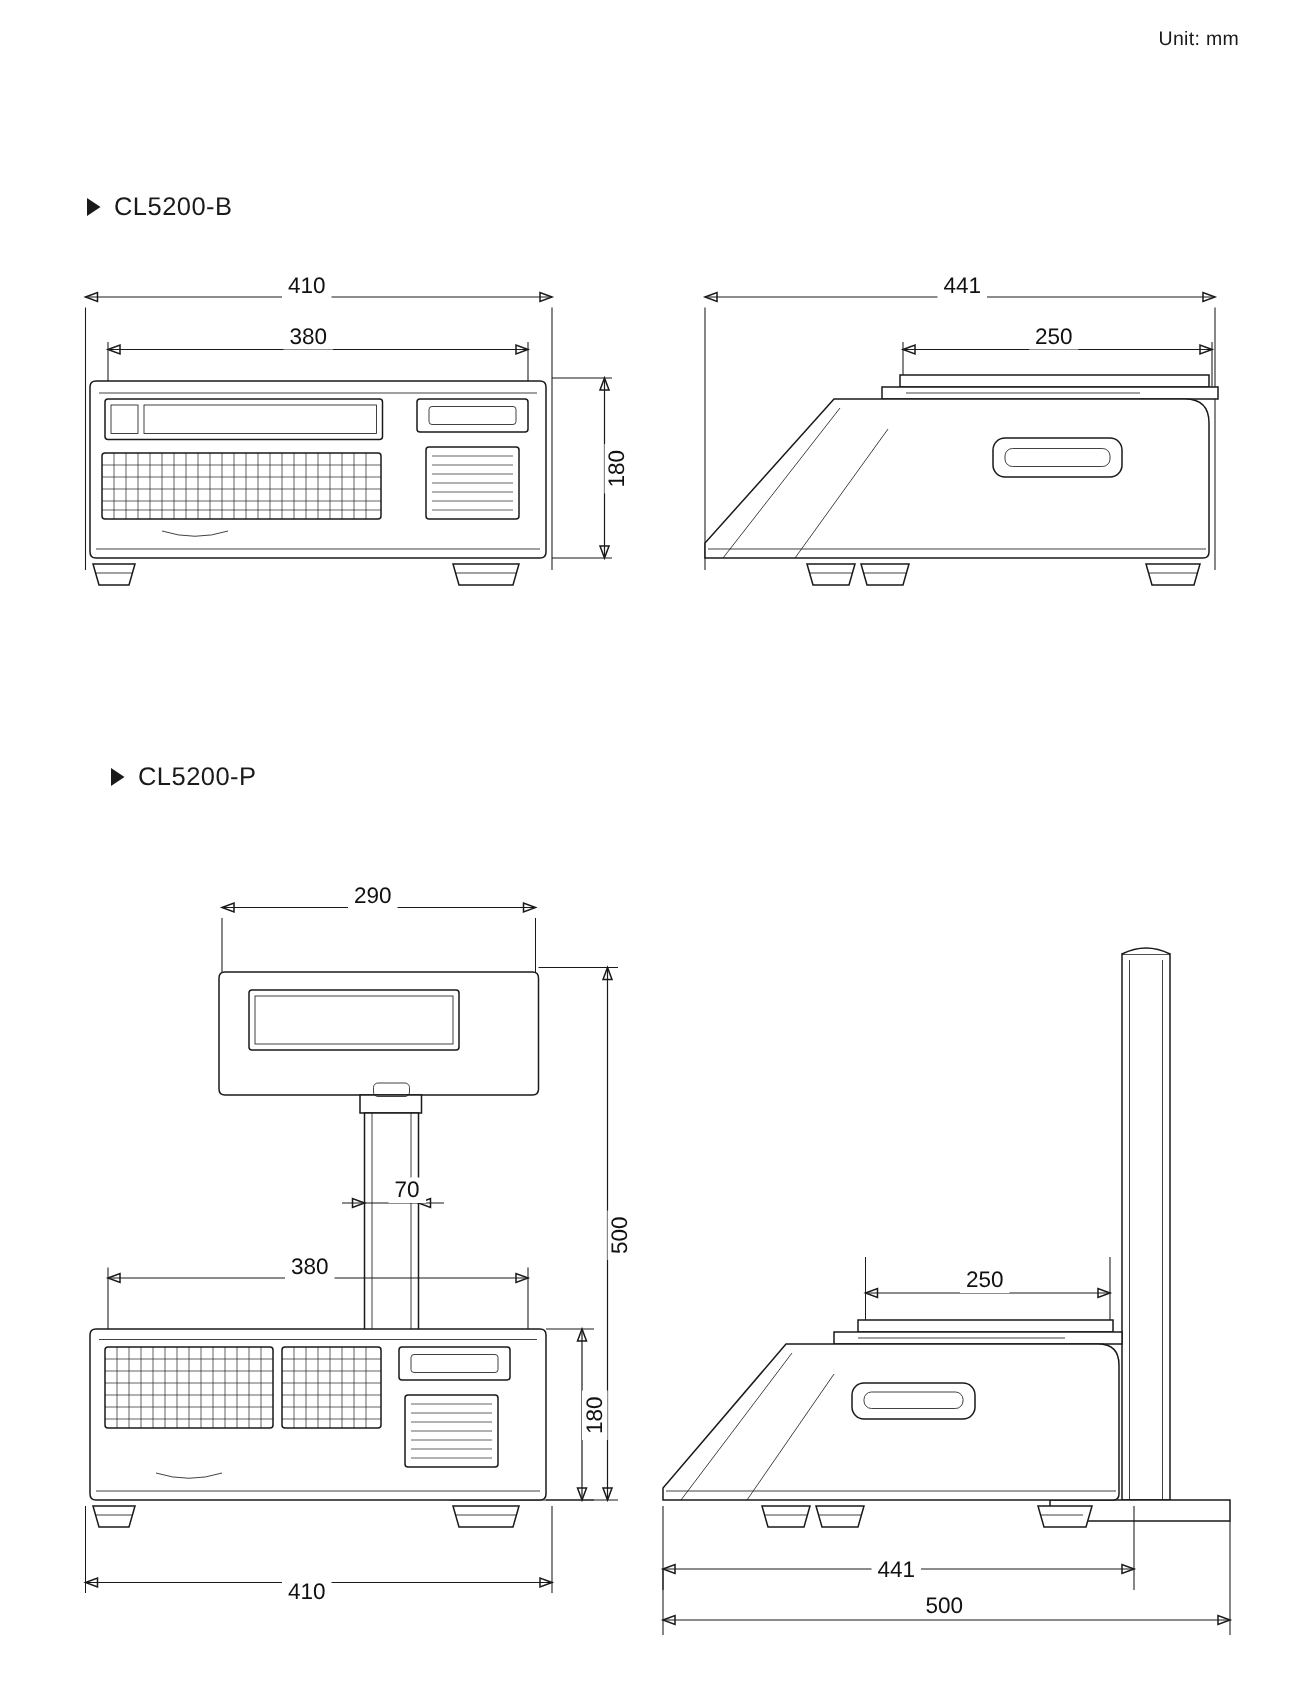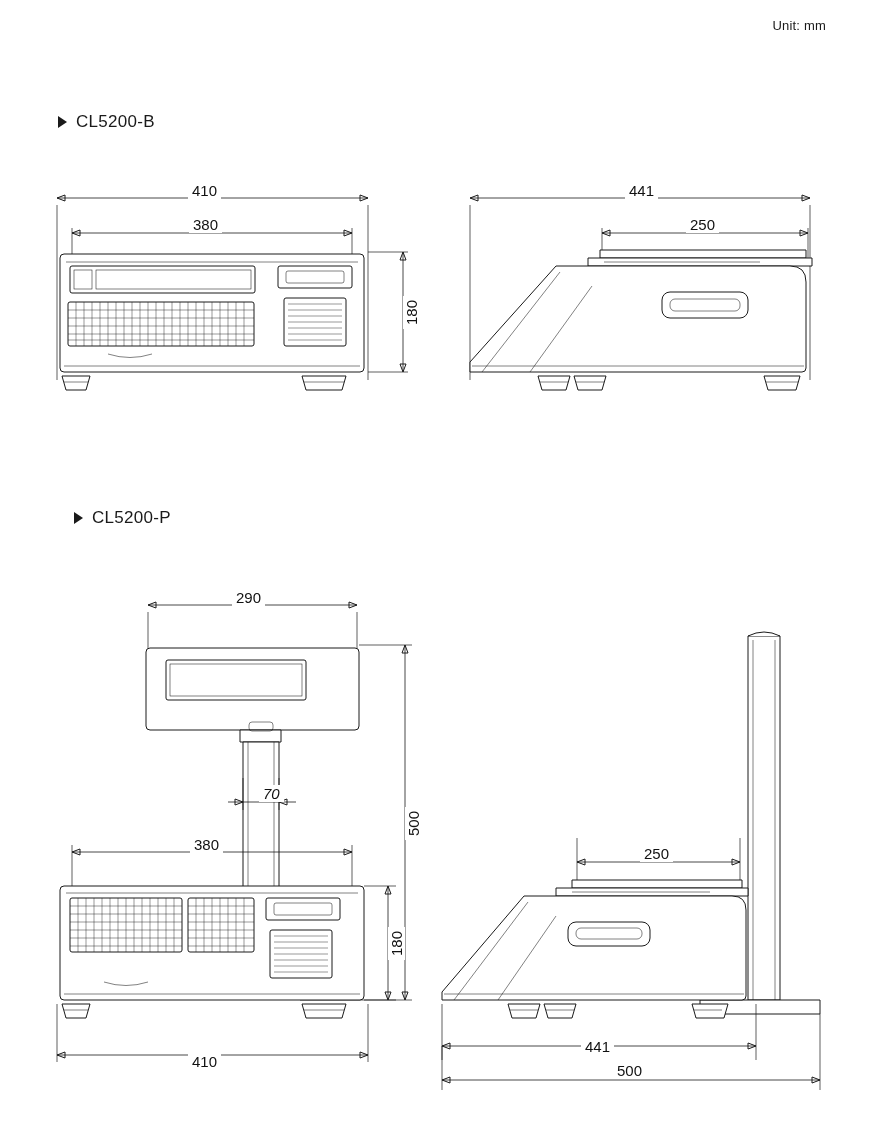--- a/index.html
+++ b/index.html
@@ -42,21 +42,21 @@
   .hair{stroke:#1a1a1a;stroke-width:0.55;fill:none;}
   .keygrid{stroke:#1a1a1a;stroke-width:0.45;fill:none;}
 </style>
 </head>
 <body>
 
 <div class="page">
 
   <div class="unit-label">Unit: mm</div>
 
-  <div class="section-title" style="left:58px;top:112px;">
+  <div class="section-title" style="left:58px;top:128px;">
     <span class="tri"></span>
     <span>CL5200-B</span>
   </div>
 
   <svg width="870" height="1134">
 
     <line class="ext" x1="57" y1="205" x2="57" y2="380"></line>
     <line class="ext" x1="368" y1="205" x2="368" y2="380"></line>
 
     <line class="thin" x1="57" y1="198" x2="368" y2="198"></line>
@@ -327,21 +327,21 @@
 
   <div class="dim-text" style="left:625px;top:182px;">441</div>
   <div class="dim-text" style="left:686px;top:216px;">250</div>
 
   <div class="section-title" style="left:58px;top:508px;padding-left:16px;">
     <span class="tri"></span>
     <span>CL5200-P</span>
   </div>
 
   <div class="dim-text" style="left:232px;top:589px;">290</div>
-  <div class="dim-text" style="left:259px;top:785px;font-style:italic;">70</div>
+  <div class="dim-text" style="left:259px;top:785px;">70</div>
   <div class="dim-text vert" style="left:397px;top:815px;transform:rotate(-90deg);">500</div>
   <div class="dim-text" style="left:190px;top:836px;">380</div>
   <div class="dim-text vert" style="left:380px;top:935px;transform:rotate(-90deg);">180</div>
   <div class="dim-text" style="left:188px;top:1053px;">410</div>
 
   <div class="dim-text" style="left:640px;top:845px;">250</div>
   <div class="dim-text" style="left:581px;top:1038px;">441</div>
   <div class="dim-text" style="left:613px;top:1062px;">500</div>
 
 </div>

